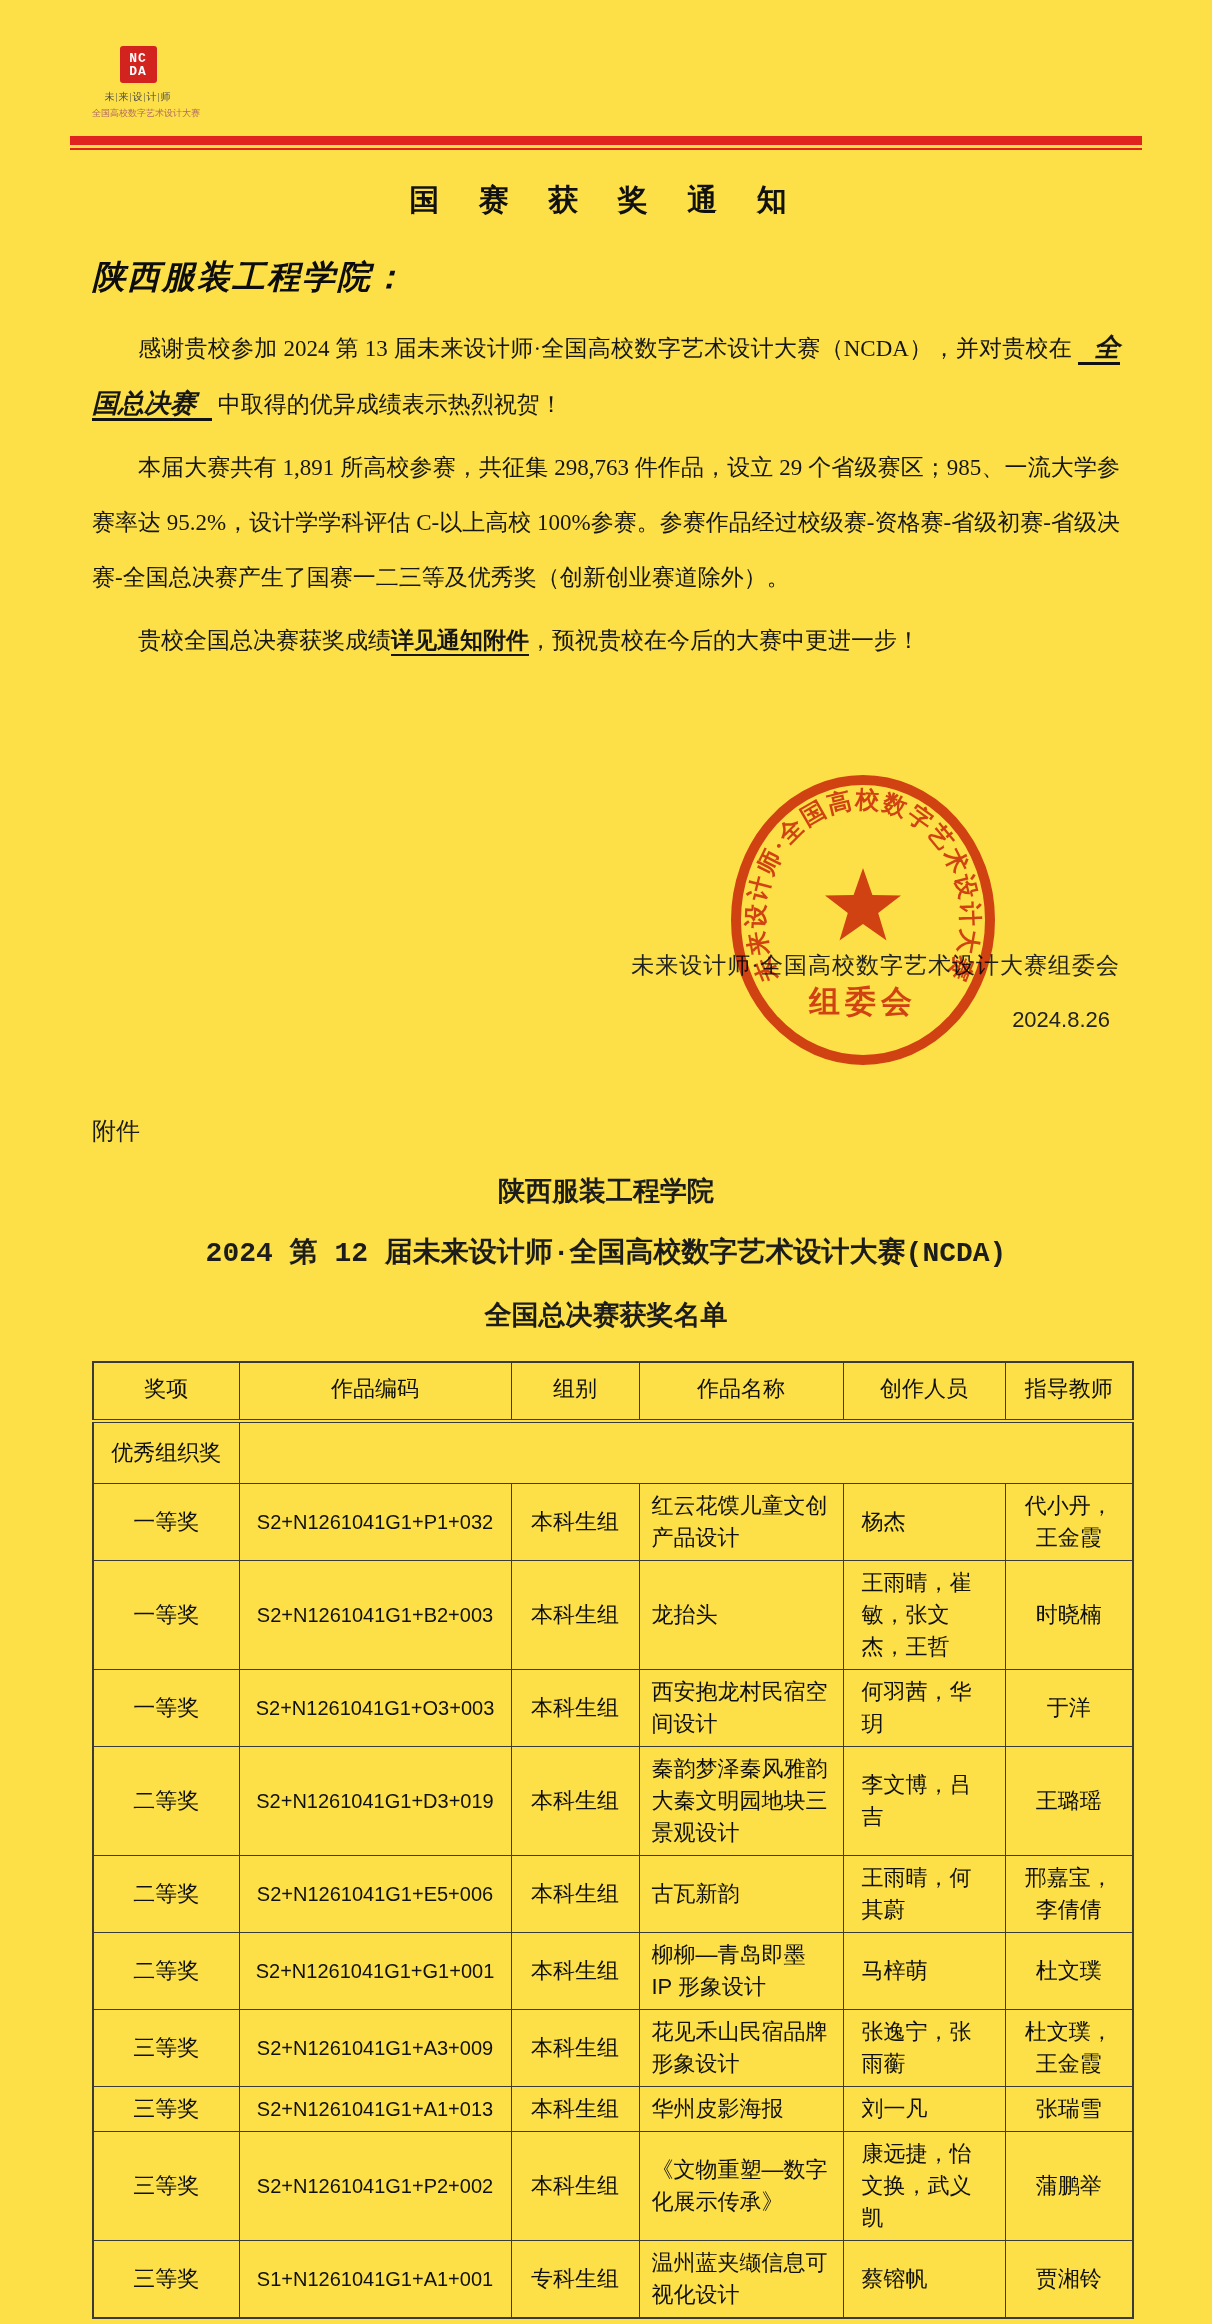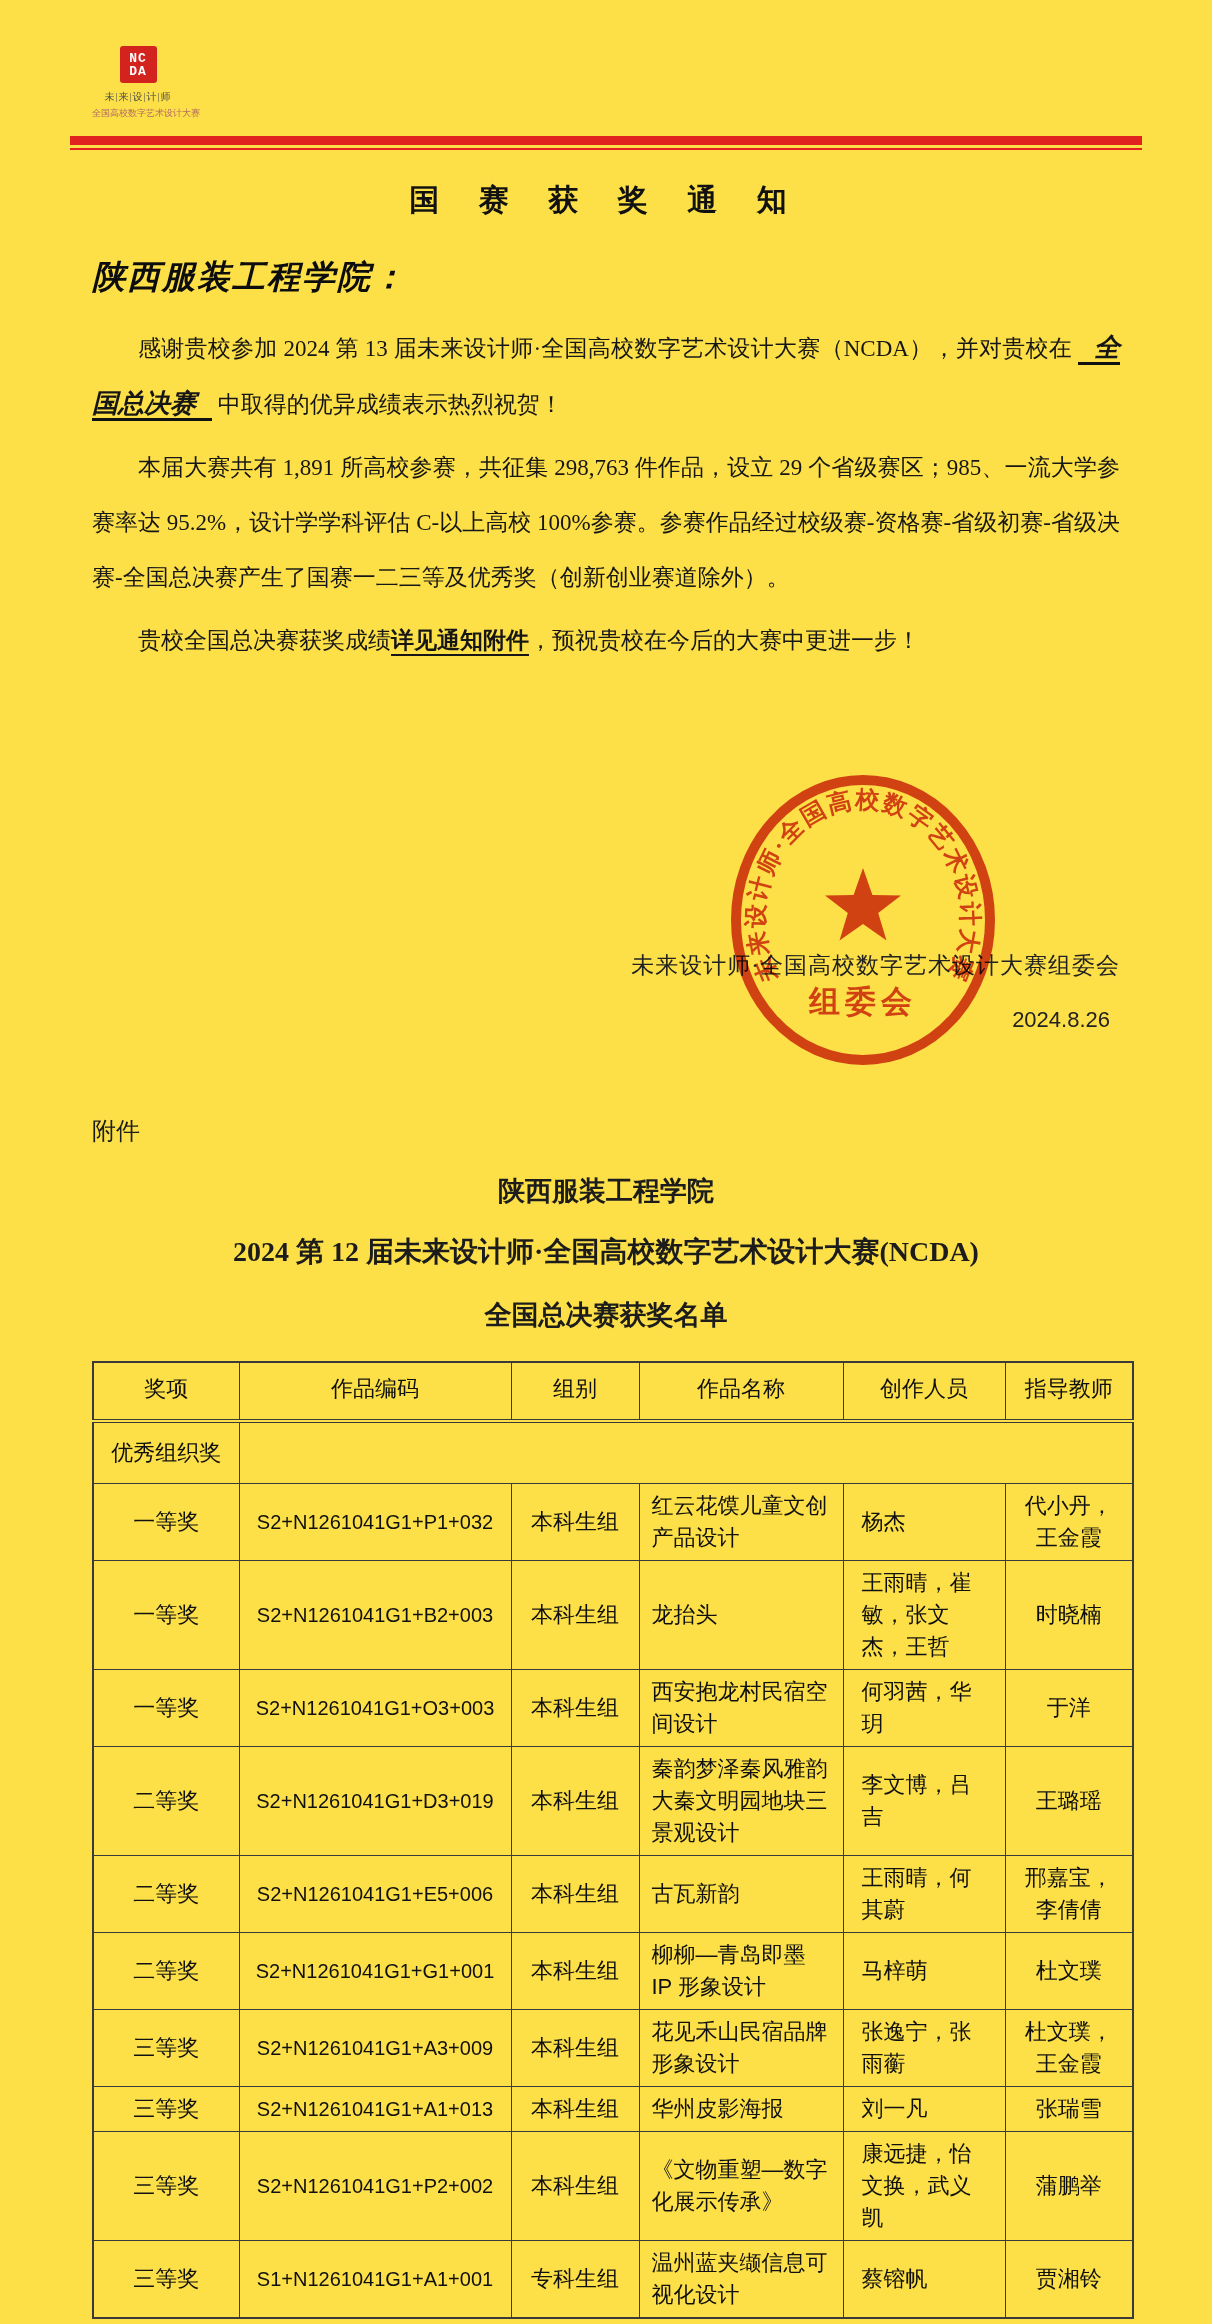--- a/index.html
+++ b/index.html
@@ -57,21 +57,21 @@
   .sig-org{letter-spacing:1px;}
   .sig-date{margin-top:26px; padding-right:10px; font-family:"Liberation Sans", sans-serif; font-size:22px;}
   
   .seal{
     position:absolute; left:718px; top:768px; width:290px; height:300px;
     opacity:.9; mix-blend-mode:multiply; pointer-events:none;
   }
   
   .att-label{margin-top:82px; font-size:24px; font-weight:normal; font-family:"Liberation Sans", sans-serif;}
   .att-h1,.att-h3{margin-top:26px; text-align:center; font-size:27px; font-weight:bold; font-family:"Liberation Sans", sans-serif;}
-  .att-h2{margin-top:24px; text-align:center; font-size:28px; font-weight:bold; font-family:Liberation Serif, serif;}
+  .att-h2{margin-top:24px; text-align:center; font-size:28px; font-weight:bold; font-family:Liberation Mono, monospace;}
   
   table.awards{
     width:1040px; margin:28px auto 0 auto; border-collapse:collapse;
     table-layout:fixed; font-family:"Liberation Sans", sans-serif;
     font-size:22px; color:#101010; border:2px solid #3a3a3a;
   }
   .awards th,.awards td{border:1px solid #3a3a3a; padding:6px 8px; line-height:32px; vertical-align:middle;}
   .awards thead th{font-weight:normal; text-align:center; height:44px; border-bottom:4px double #3a3a3a;font-family:Liberation Mono, monospace;}
   .awards .org-row td{padding:14px 12px;}
   .c-award,.c-code,.c-group{text-align:center;}

